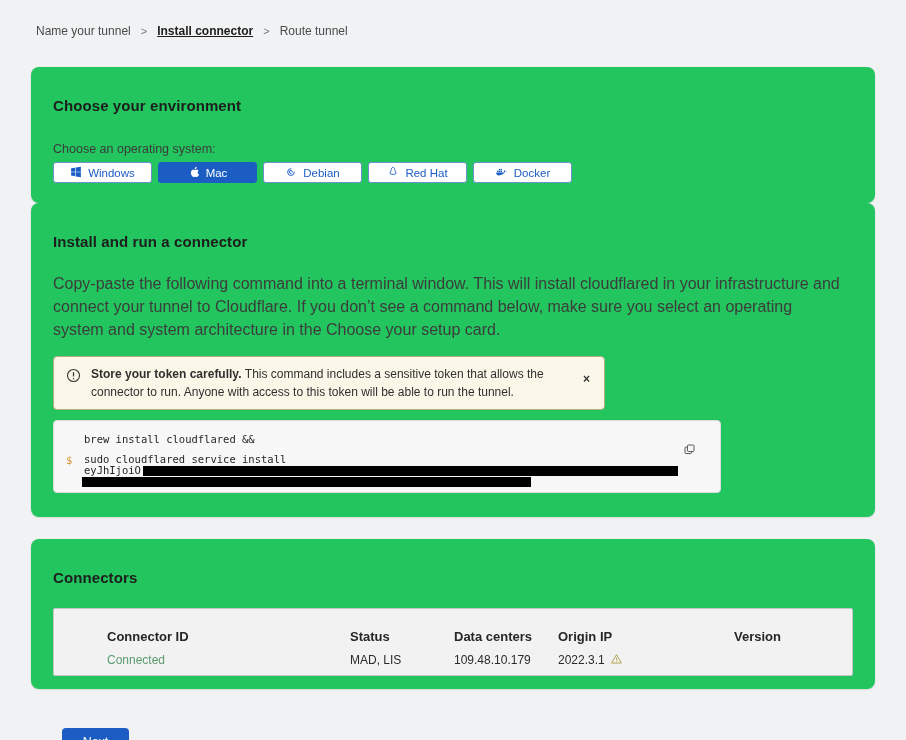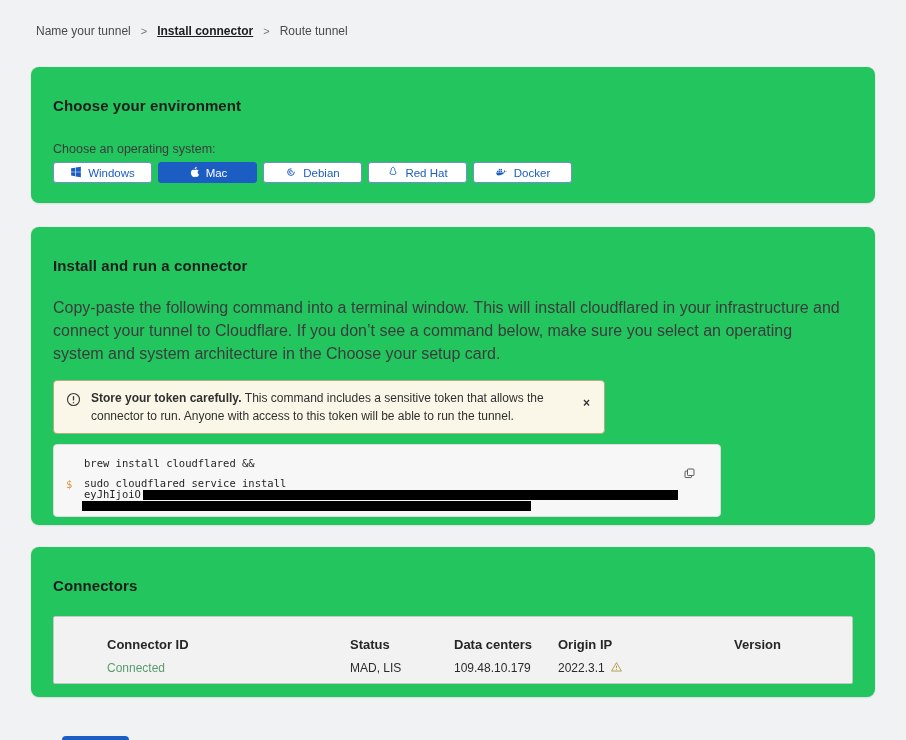--- a/index.html
+++ b/index.html
@@ -26,21 +26,21 @@
   .crumb-sep { color: #777; font-size: 11px; }
 
   
   .card {
     background: #22c55e;
     border-radius: 8px;
     box-shadow: 0 1px 2px rgba(0,0,0,0.07), 0 0 0 1px rgba(0,0,0,0.02);
     padding: 30px 22px 22px;
   }
   .card-1 { margin-top: 29px; padding-bottom: 20px; }
-  .card-2 { margin-top: 24px; padding-bottom: 8px; }
+  .card-2 { padding-bottom: 24px; }
   .card-3 { margin-top: 22px; padding-bottom: 13px; }
   .card-title { font-size: 15px; font-weight: bold; color: #1d1d1d; letter-spacing: .1px; }
 
   
   .os-label { margin-top: 28px; font-size: 12.5px; color: #3c3c3c; }
   .os-row { margin-top: 6px; display: flex; gap: 6px; }
   .os-btn {
     width: 99px; height: 21px;
     display: flex; align-items: center; justify-content: center; gap: 6px;
     background: #ffffff;

